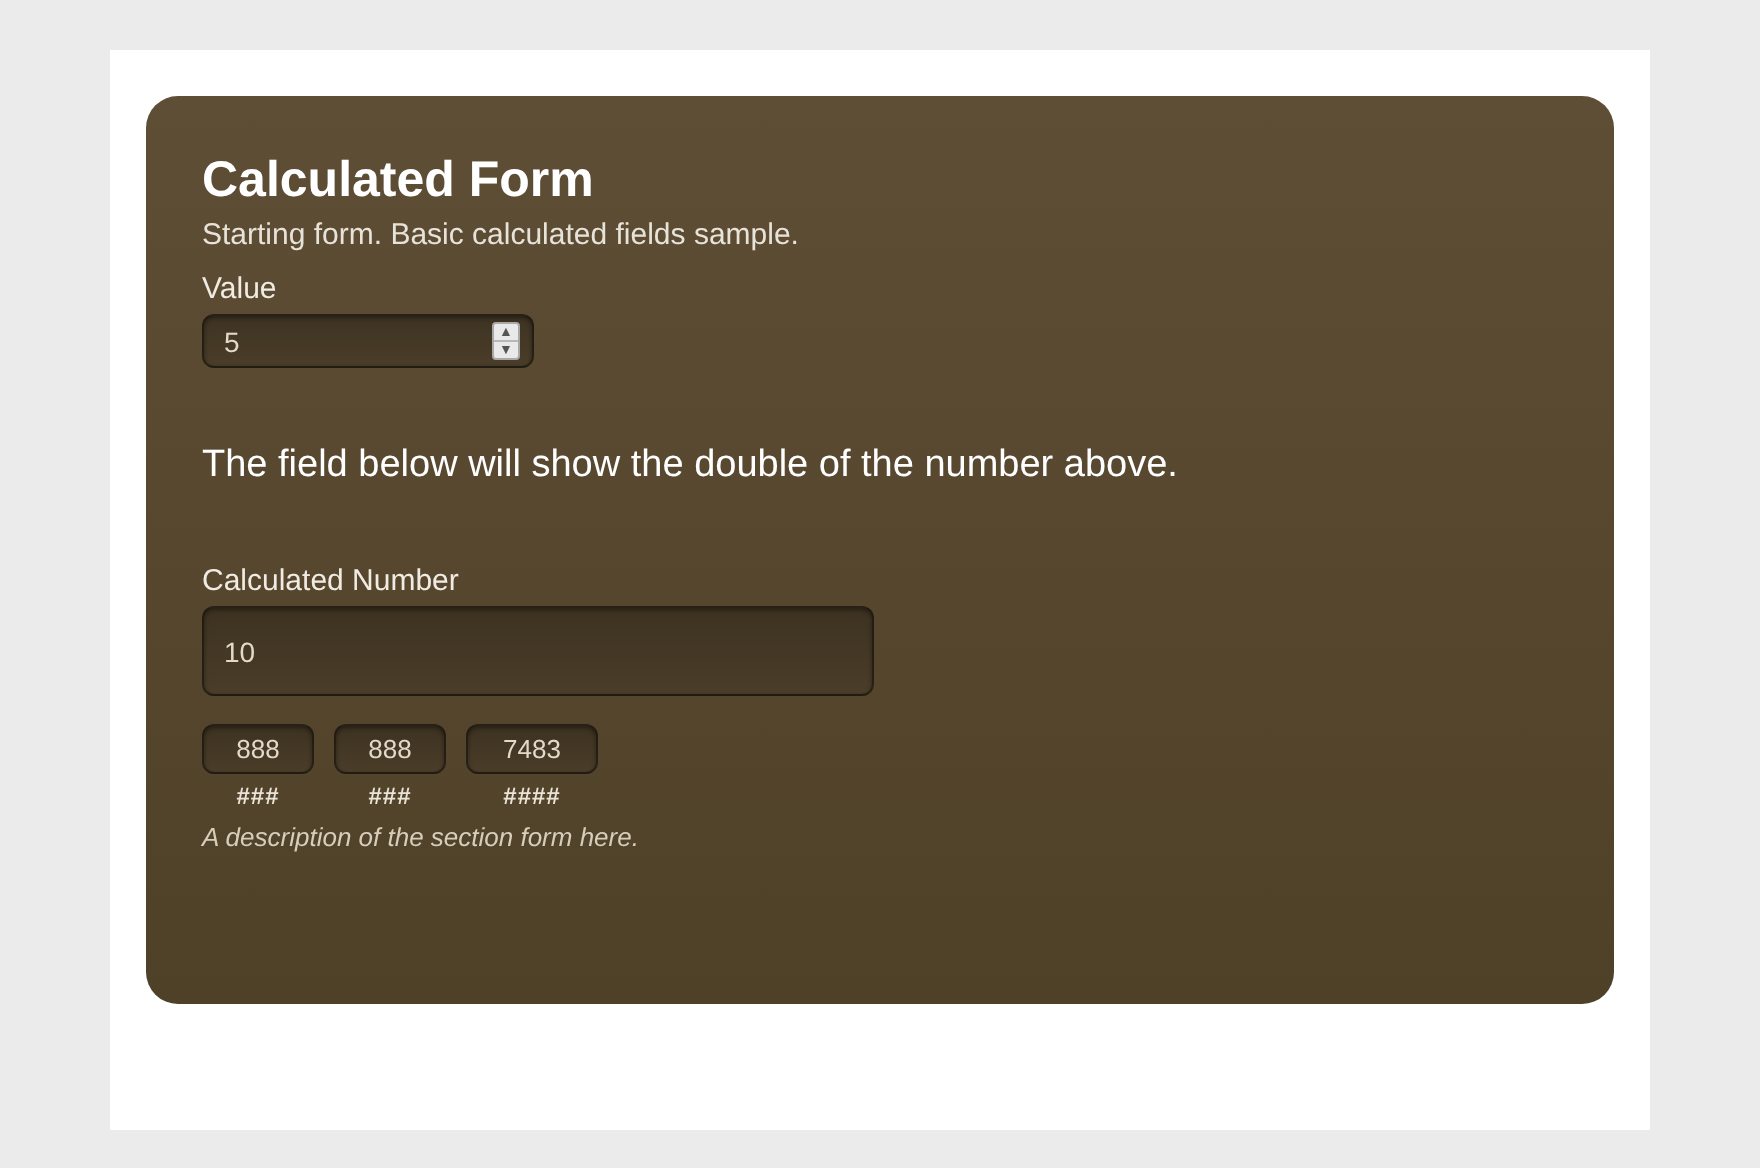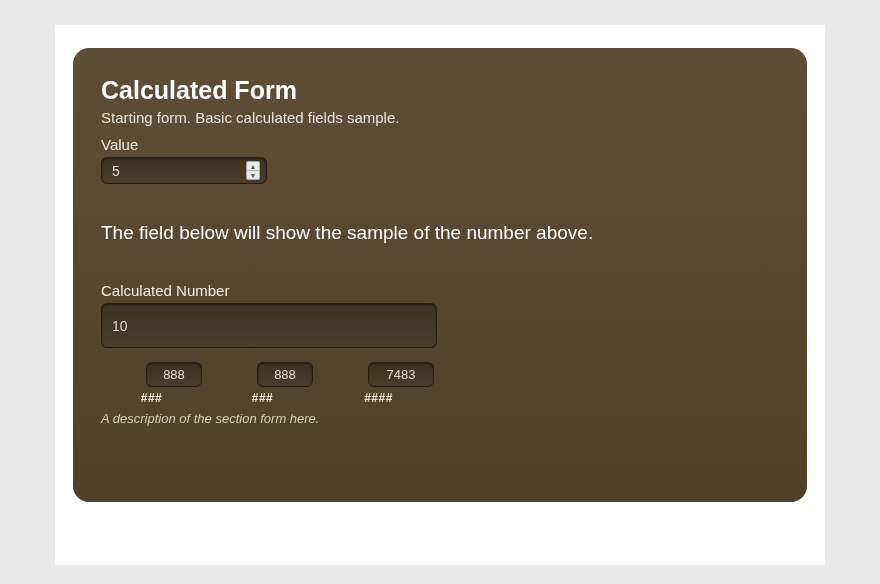--- a/index.html
+++ b/index.html
@@ -113,21 +113,20 @@
       border: 1px solid rgba(0,0,0,0.45);
       border-radius: 6px;
       text-align: center;
       height: 25px;
       font-size: 13px;
       color: #e2d9c9;
       box-shadow: inset 0 1px 2px rgba(0,0,0,0.4);
       display: flex;
       align-items: center;
       justify-content: center;
-      margin-left: 45px;
     }
     .phone-seg.three .phone-input { width: 56px; }
     .phone-seg.four .phone-input { width: 66px; }
     .phone-hint {
       font-size: 12px;
       color: #eae4d8;
       margin-top: 4px;
       font-weight: 600;
       letter-spacing: 0.5px;
     }
@@ -162,21 +161,21 @@
 
     <label class="field-label">Value</label>
     <div class="number-input">
       <span class="value">5</span>
       <div class="spinner">
         <div class="arrow">▲</div>
         <div class="arrow">▼</div>
       </div>
     </div>
 
-    <div class="info-text">The field below will show the sample of the number above.</div>
+    <div class="info-text">The field below will show the double of the number above.</div>
 
     <label class="field-label">Calculated Number</label>
     <div class="calc-input">
       <span>10</span>
     </div>
 
     <div class="phone-section">
       <div class="phone-row">
         <div class="phone-seg three">
           <div class="phone-input">

